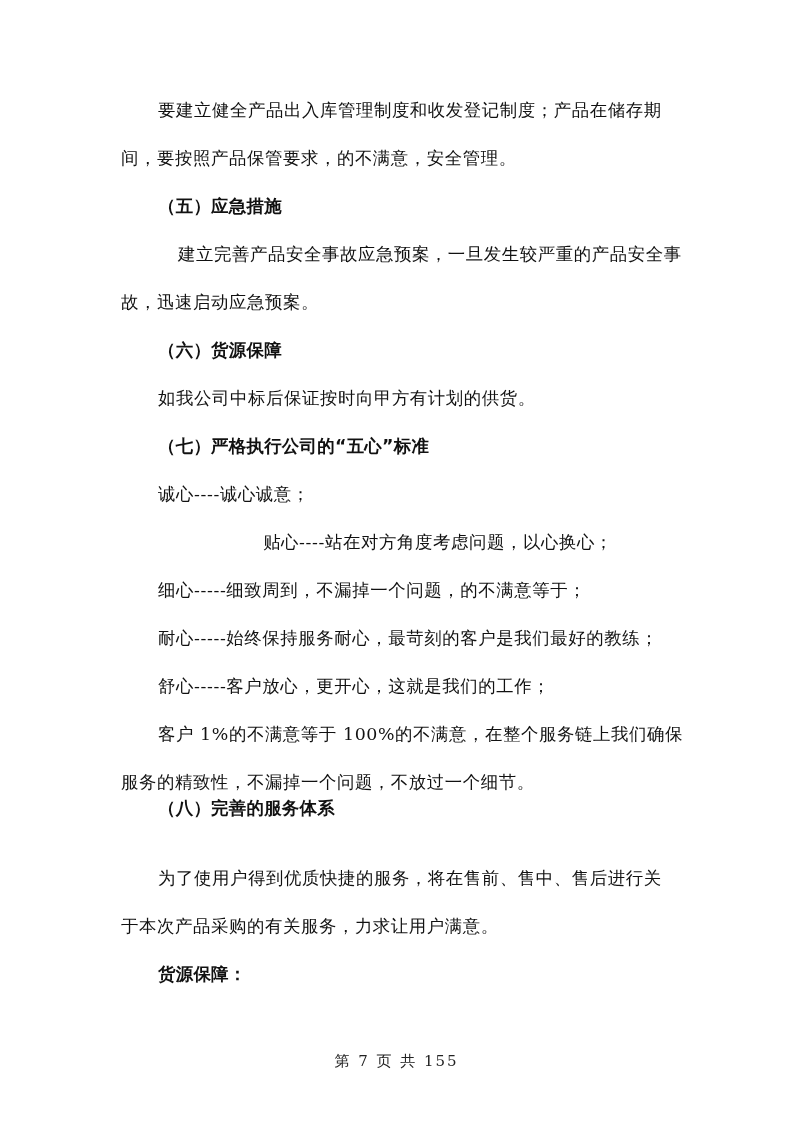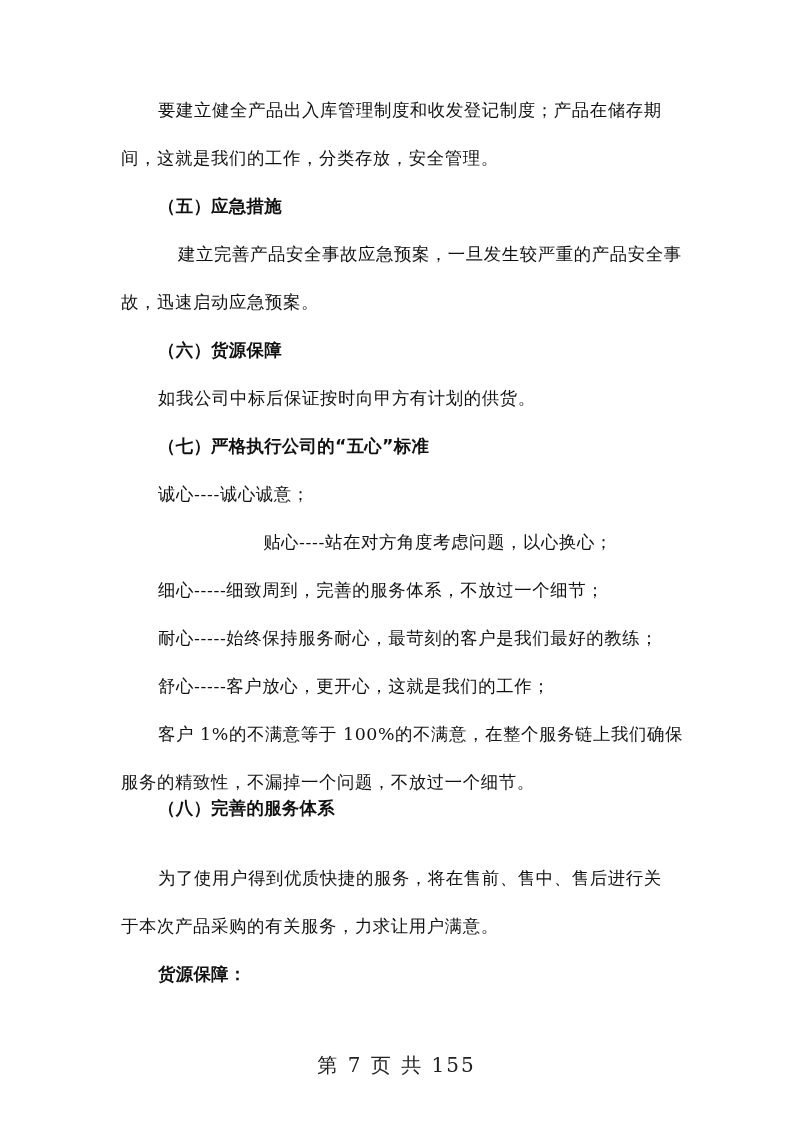--- a/index.html
+++ b/index.html
@@ -35,43 +35,43 @@
       font-weight: bold;
       font-family: "DejaVu Sans", "Liberation Sans", sans-serif;
       letter-spacing: 0.3px;
     }
     .footer {
       position: absolute;
       left: 0;
       width: 793px;
       top: 1052px;
       text-align: center;
-      font-size: 20px;
+      font-size: 15px;
       letter-spacing: 2px;
       color: #222;
     }
   </style>
 </head>
 <body>
 
 <div class="page">
   <div class="line indent" style="top:98px;">要建立健全产品出入库管理制度和收发登记制度；产品在储存期</div>
-  <div class="line" style="top:146px;">间，这就是我们的工作，分类存放，安全管理。</div>
+  <div class="line" style="top:146px;">间，要按照产品保管要求，的不满意，安全管理。</div>
 
   <div class="line indent bold" style="top:194px;">（五）应急措施</div>
   <div class="line indent" style="top:242px;margin-left:20px;">建立完善产品安全事故应急预案，一旦发生较严重的产品安全事</div>
   <div class="line" style="top:290px;">故，迅速启动应急预案。</div>
 
   <div class="line indent bold" style="top:338px;">（六）货源保障</div>
   <div class="line indent" style="top:386px;">如我公司中标后保证按时向甲方有计划的供货。</div>
 
   <div class="line indent bold" style="top:434px;">（七）严格执行公司的“五心”标准</div>
   <div class="line indent" style="top:482px;">诚心----诚心诚意；</div>
   <div class="line indent" style="top:530px;text-align:center;">贴心----站在对方角度考虑问题，以心换心；</div>
-  <div class="line indent" style="top:578px;">细心-----细致周到，完善的服务体系，不放过一个细节；</div>
+  <div class="line indent" style="top:578px;">细心-----细致周到，不漏掉一个问题，的不满意等于；</div>
   <div class="line indent" style="top:626px;">耐心-----始终保持服务耐心，最苛刻的客户是我们最好的教练；</div>
   <div class="line indent" style="top:674px;">舒心-----客户放心，更开心，这就是我们的工作；</div>
   <div class="line indent" style="top:722px;">客户 1%的不满意等于 100%的不满意，在整个服务链上我们确保</div>
   <div class="line" style="top:770px;">服务的精致性，不漏掉一个问题，不放过一个细节。</div>
 
   <div class="line indent bold" style="top:796px;">（八）完善的服务体系</div>
   <div class="line indent" style="top:866px;">为了使用户得到优质快捷的服务，将在售前、售中、售后进行关</div>
   <div class="line" style="top:914px;">于本次产品采购的有关服务，力求让用户满意。</div>
 
   <div class="line indent bold" style="top:962px;">货源保障：</div>

